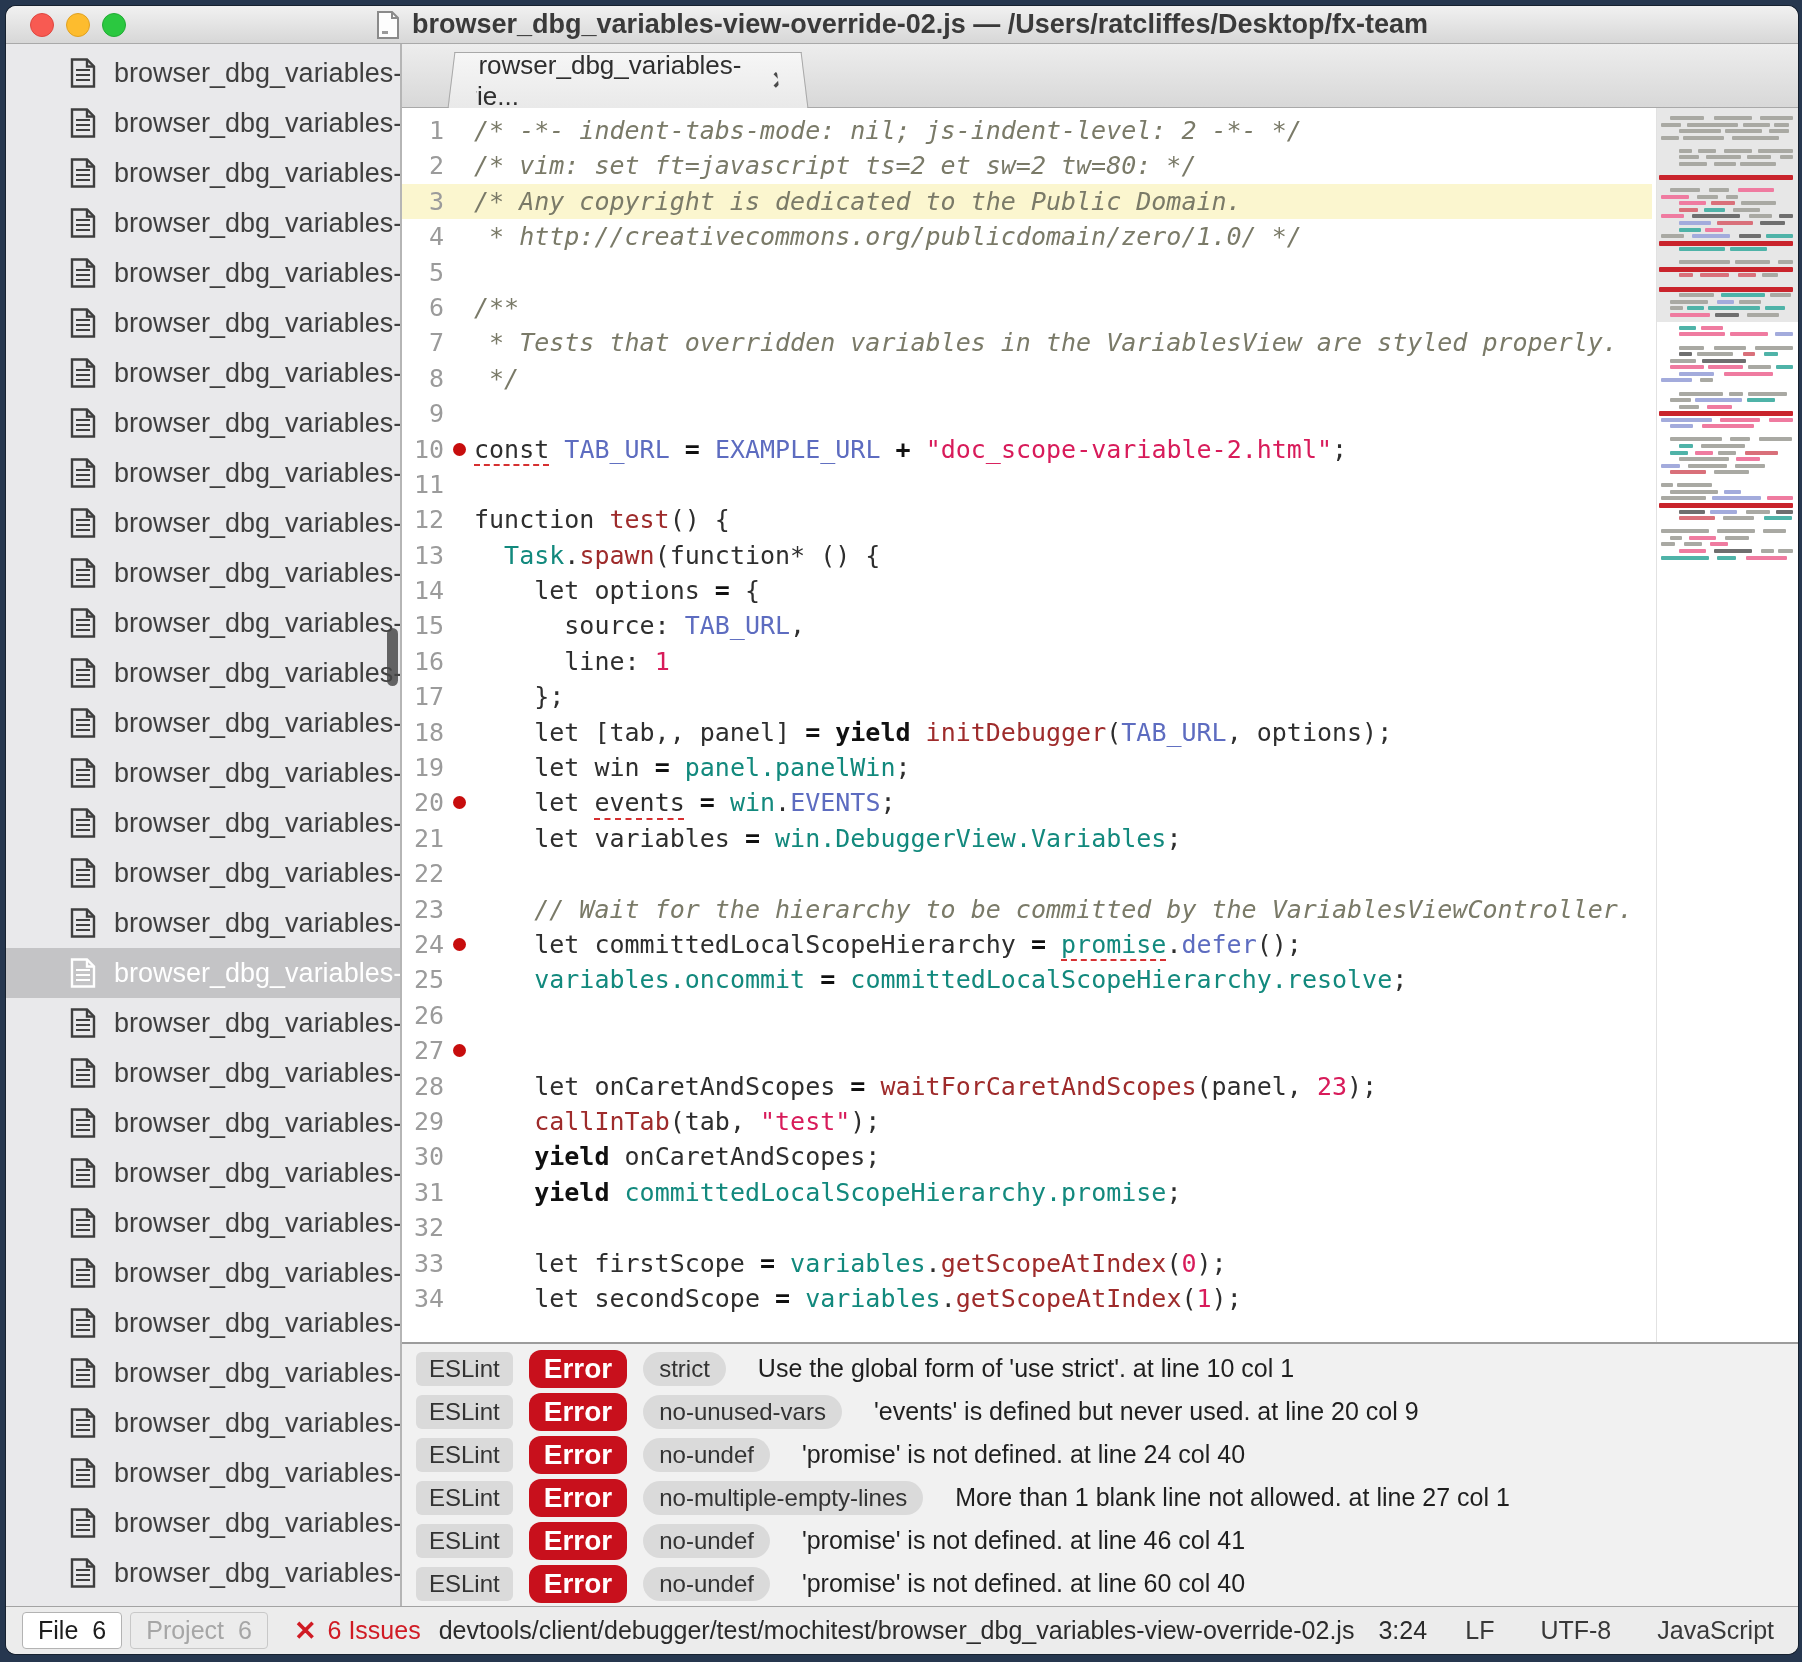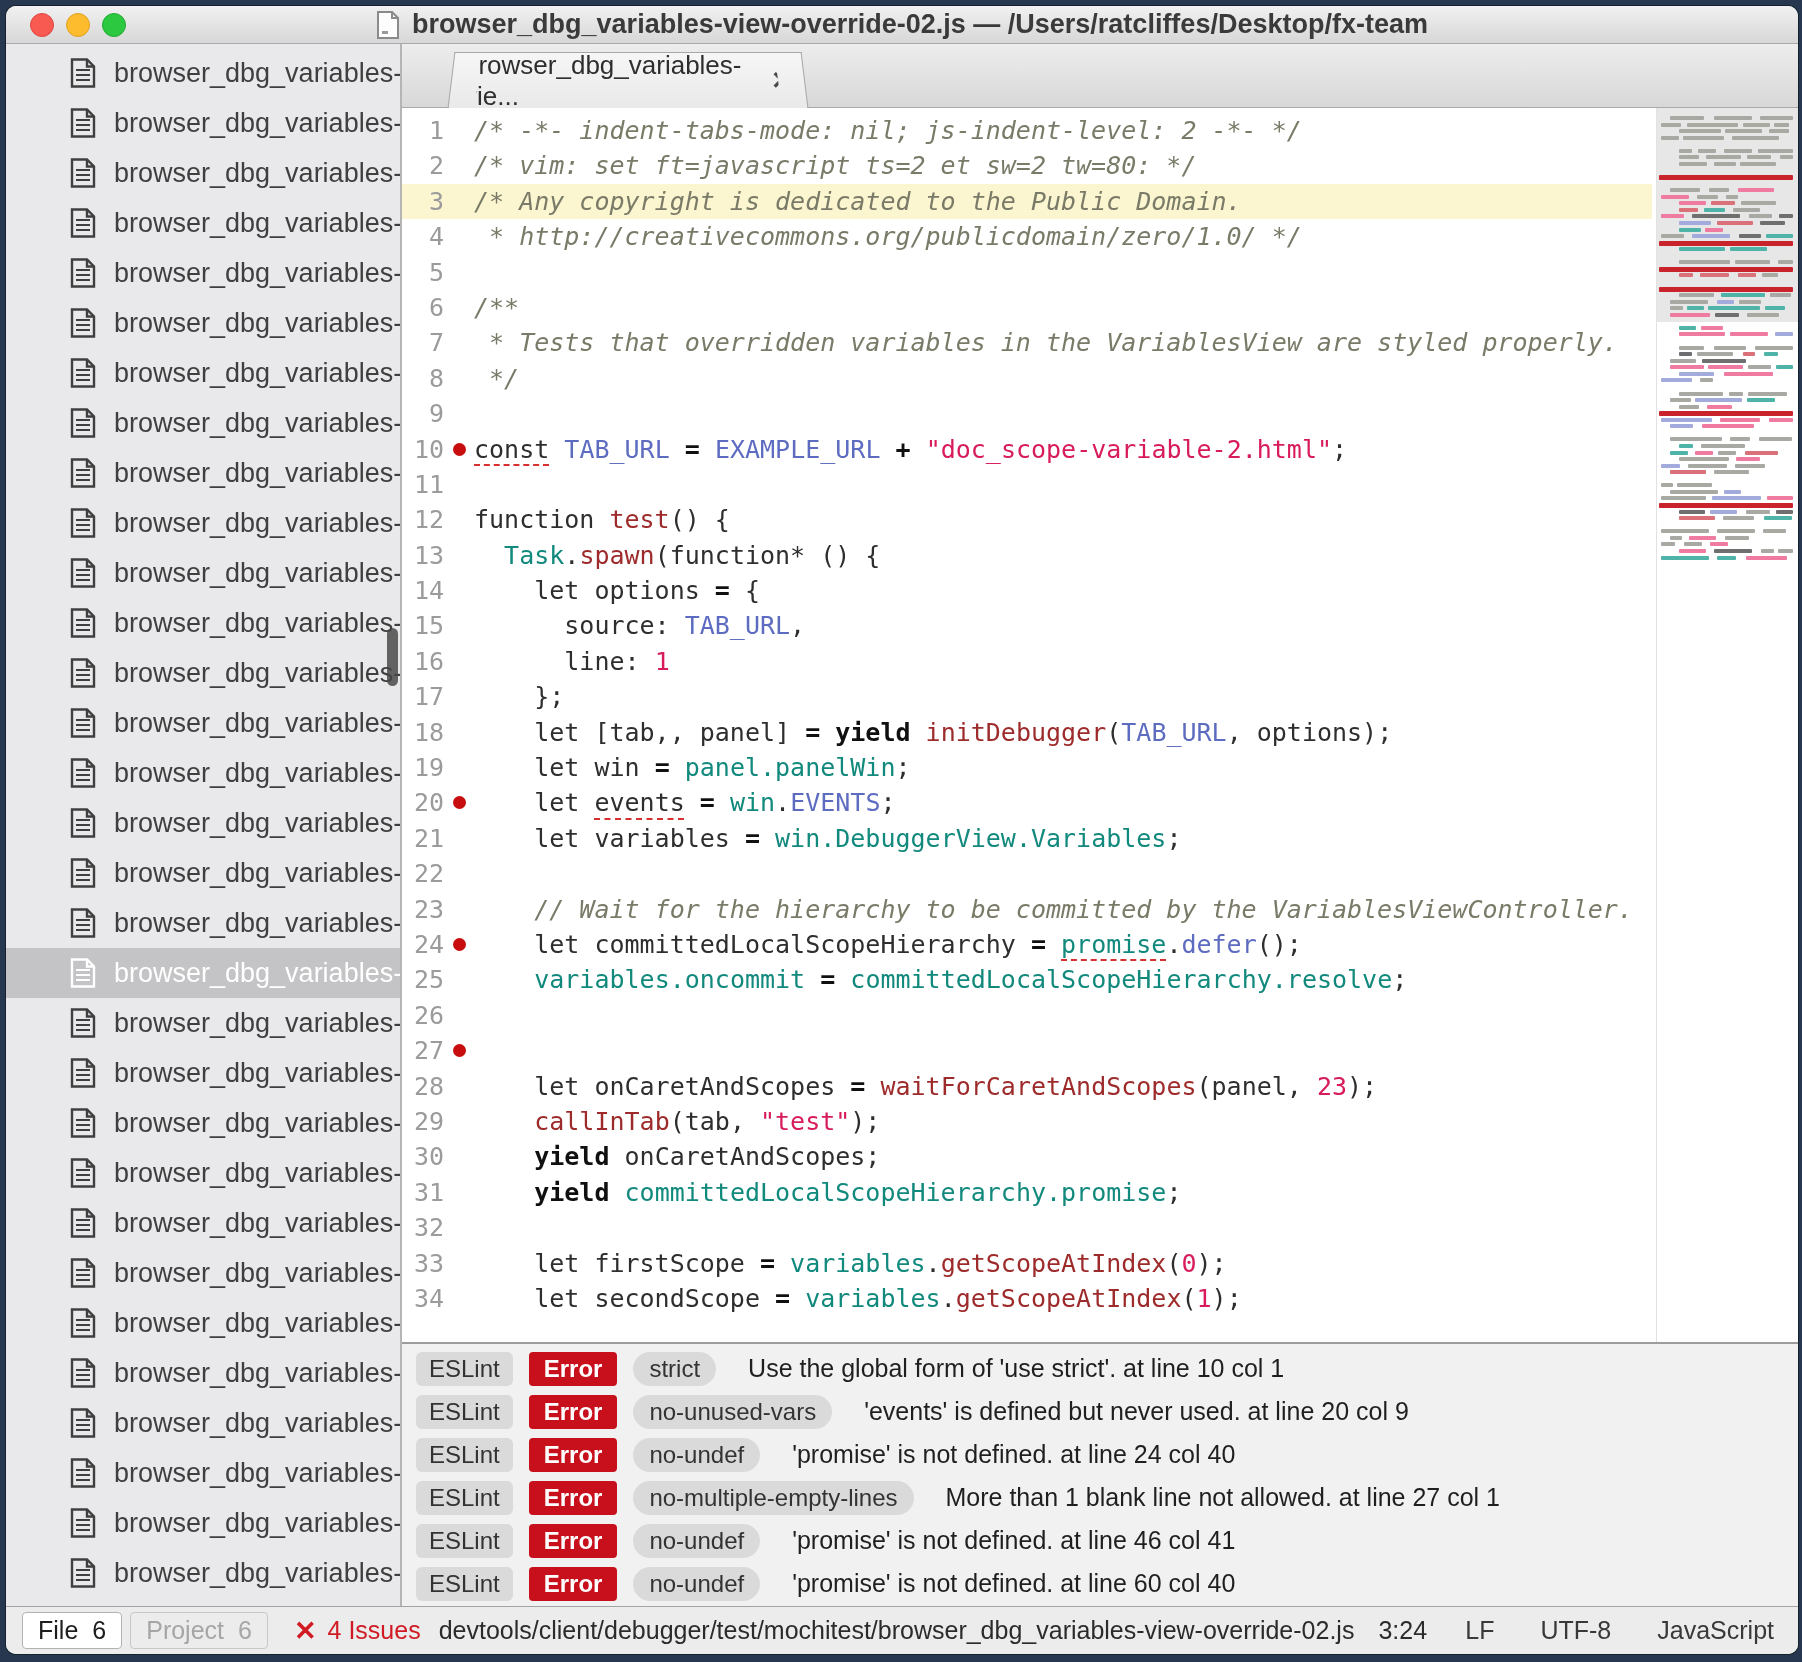--- a/index.html
+++ b/index.html
@@ -71,21 +71,21 @@
 
   .minimap { position:absolute; top:0; right:0; bottom:0; width:142px; border-left:1px solid #e2e2e2; }
   .mm-overlay { position:absolute; left:0; right:0; top:0; height:214px; background:#e7e7e7; }
   .mm-seg { position:absolute; border-radius:1px; }
 
   
   .lint-panel { flex:0 0 264px; border-top:2px solid #9c9c9c; background:#f1f1f1;
     padding:3px 0 0 14px; overflow:hidden; }
   .lint-row { height:43px; display:flex; align-items:center; gap:16px; font-size:25px; color:#1f1f1f; }
   .chip-src  { background:#dadada; border-radius:6px; padding:3px 13px; font-size:24px; color:#333; }
-  .chip-err  { background:#c8101c; border-radius:4px; padding:3px 15px; font-size:24px;
+  .chip-err  { background:#c8101c; border-radius:12px; padding:3px 15px; font-size:28px;
     color:#fff; font-weight:bold; }
   .chip-rule { background:#dadada; border-radius:17px; padding:3px 16px; font-size:24px; color:#333; }
   .lint-msg { margin-left:16px; }
 
   
   .statusbar { flex:0 0 48px; background:#ececec; border-top:1px solid #a3a3a3;
     display:flex; align-items:center; padding:0 24px 0 16px; gap:18px;
     font-size:25px; color:#2b2b2b; }
   .btn-file { background:#fff; border:1px solid #b3b3b3; border-radius:4px;
     padding:3px 15px; display:flex; gap:14px; color:#1d1d1d; }
@@ -694,21 +694,21 @@
     <span class="btn-file">
       <span>File</span>
       <span>6</span>
     </span>
     <span class="btn-project">
       <span>Project</span>
       <span>6</span>
     </span>
     <span class="issues">
       <span class="x">✕</span>
-      <span>4 Issues</span>
+      <span>6 Issues</span>
     </span>
     <span class="path">devtools/client/debugger/test/mochitest/browser_dbg_variables-view-override-02.js</span>
     <span class="cursor-pos">3:24</span>
     <span class="sb-right">
       <span>LF</span>
       <span>UTF-8</span>
       <span>JavaScript</span>
     </span>
   </div>
 

